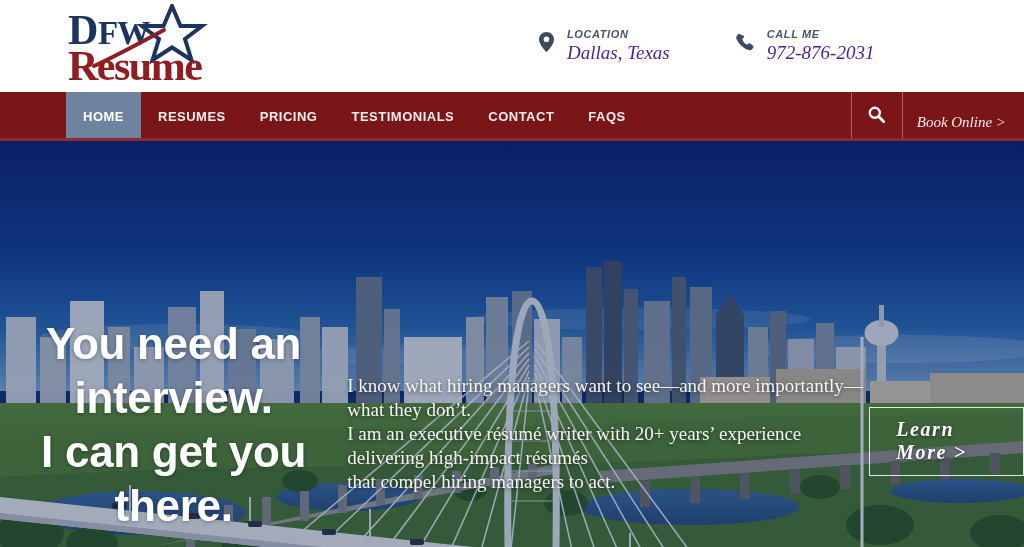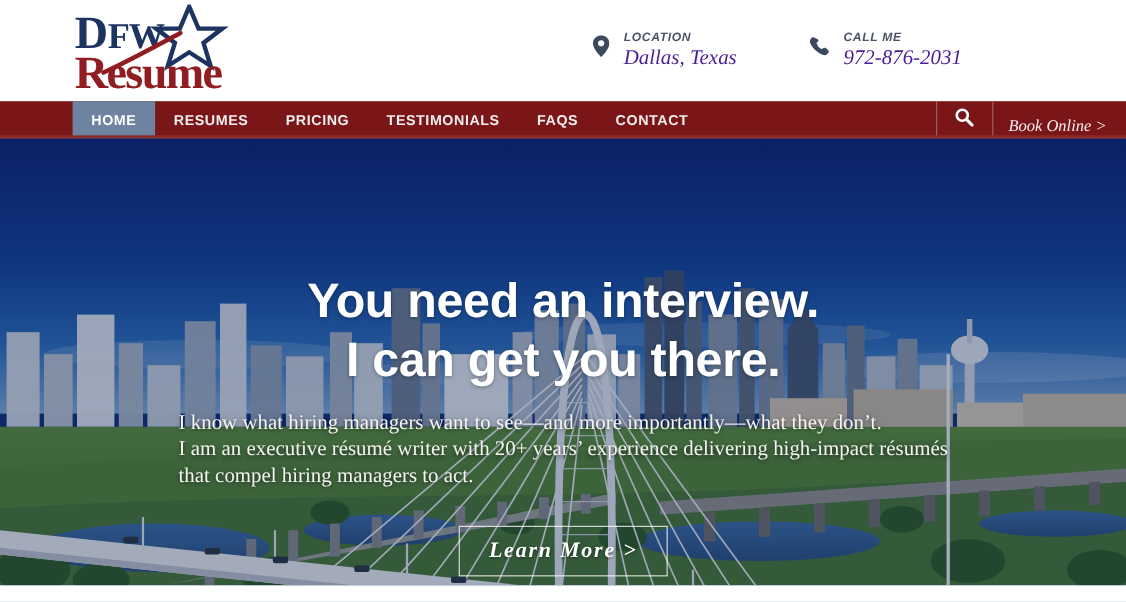--- a/index.html
+++ b/index.html
@@ -68,21 +68,21 @@
     font-size: 19px;
     color: #4c1d95;
     line-height: 24px;
     white-space: nowrap;
   }
 
   
   .navbar {
     position: relative;
     width: 1024px;
-    height: 34px;
+    height: 49px;
     background: #7a1518;
     display: flex;
     align-items: stretch;
   }
   .navbar::after {
     content: "";
     position: absolute;
     left: 0; right: 0; bottom: 0;
     height: 3px;
     background: #8e2b2d;
@@ -158,23 +158,24 @@
   .hero-overlay {
     position: absolute;
     inset: 0;
     background: rgba(10, 30, 80, 0.30);
   }
 
   .hero-content {
     position: absolute;
     inset: 0;
     display: flex;
-    flex-direction: column;
+    flex-direction: row;
     align-items: center;
     padding-top: 121px;
+    margin-top: 40px;
   }
   .hero-title {
     font-family: "Liberation Sans", sans-serif;
     font-weight: bold;
     font-size: 44px;
     line-height: 54px;
     color: #ffffff;
     text-align: center;
     letter-spacing: -0.3px;
     text-shadow: 0 1px 4px rgba(0,0,0,0.32);
@@ -254,22 +255,22 @@
   </div>
 </div>
 
 <div class="navbar">
 
   <div class="nav-left">
     <div class="nav-item active">HOME</div>
     <div class="nav-item">RESUMES</div>
     <div class="nav-item">PRICING</div>
     <div class="nav-item">TESTIMONIALS</div>
+    <div class="nav-item">CONTACT</div>
     <div class="nav-item">FAQS</div>
-    <div class="nav-item">CONTACT</div>
   </div>
 
   <div class="nav-right">
     <div class="nav-divider"></div>
     <div class="nav-search">
       <span>
         <svg width="17" height="17" viewBox="0 0 17 17">
           <circle cx="6.8" cy="6.8" r="5" fill="none" stroke="#ffffff" stroke-width="2.4"></circle>
           <line x1="10.6" y1="10.6" x2="16" y2="16" stroke="#ffffff" stroke-width="2.8" stroke-linecap="round"></line>
         </svg>

